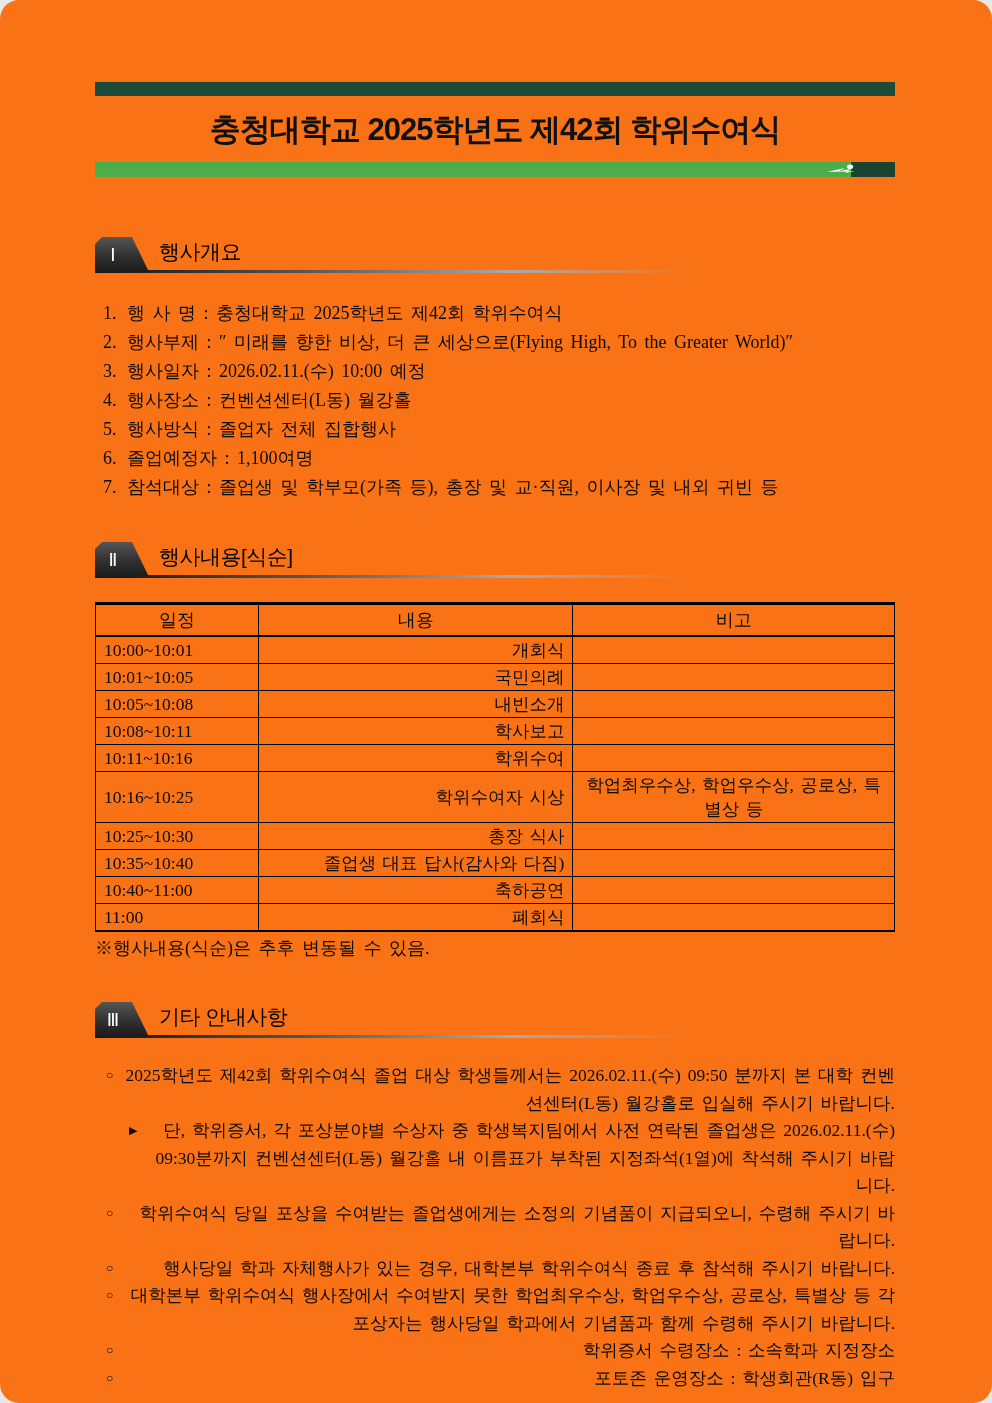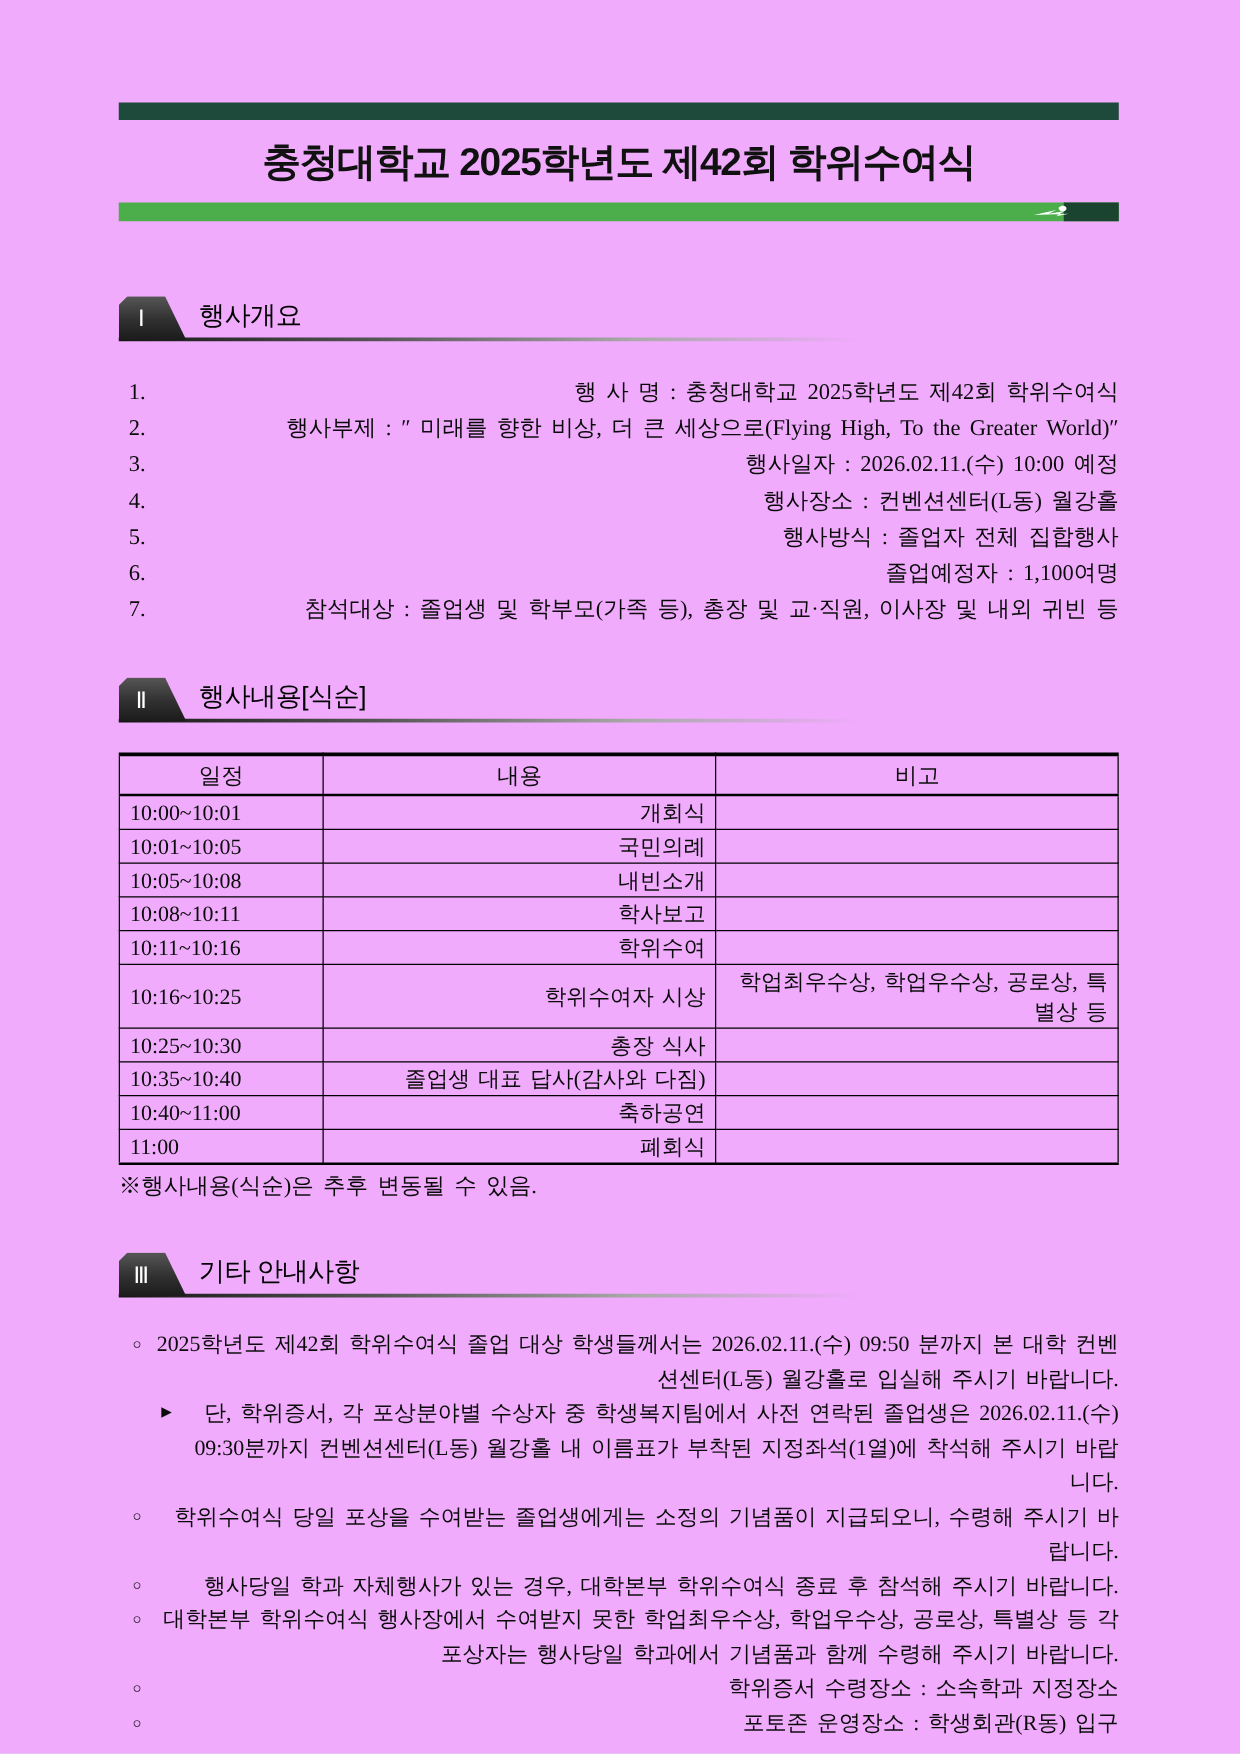--- a/index.html
+++ b/index.html
@@ -1,20 +1,20 @@
 <!DOCTYPE html>
 <html><head>
 <meta charset="utf-8">
 <style>
   * { margin:0; padding:0; box-sizing:border-box; }
   html,body { background:#e8e8e8; }
   .page {
-    width:992px; height:1403px; background:#f0abfc; margin:0 auto;
+    width:992px; height:1403px; background:#f97316; margin:0 auto;
     font-family:"Liberation Serif","DejaVu Serif",serif; color:#0a0a0a;
-    overflow:hidden; position:relative;
+    overflow:hidden; position:relative;border-radius:19px;
   }
   .content { width:800px; margin-left:95px; }
 
   
   .header { padding-top:82px; }
   .bar-top { height:14px; background:#1d4a3a; }
   .doc-title {
     text-align:center; font-family:"Liberation Sans","DejaVu Sans",sans-serif;
     font-weight:800; font-size:31px; letter-spacing:-1px; color:#111;
     margin:13px 0 11px;
@@ -44,39 +44,39 @@
     position:absolute; left:64px; top:5px;
     font-family:"Liberation Sans","DejaVu Sans",sans-serif;
     font-weight:400; font-size:21px; letter-spacing:-0.5px; color:#000;
   }
 
   
   .section-overview { margin-top:56px; }
   .items { list-style:none; margin-top:26px; font-size:18px; }
   .items li { display:flex; line-height:29px; }
   .items .num { flex:0 0 32px; padding-left:8px; }
-  .items .txt { flex:1; word-spacing:3px;text-align:right; }
+  .items .txt { flex:1; word-spacing:3px; }
 
   
   .section-schedule { margin-top:36px; }
   table.schedule {
     width:800px; border-collapse:collapse; margin-top:24px;
     border-top:3px solid #000; border-bottom:2px solid #000;
     font-size:17.5px;
   }
   table.schedule th, table.schedule td { border:1px solid #000; }
   table.schedule thead tr { border-bottom:2px solid #000; }
   table.schedule th {
     font-weight:normal; text-align:center; padding:3px 0; font-size:18px;
     border-top:none;
   }
   table.schedule td { padding:1px 8px; line-height:24px; }
   table.schedule td.c0 { width:163px; }
   table.schedule td.c1 { width:315px; text-align:right; word-spacing:2px; }
-  table.schedule td.c2 { width:322px; text-align:right; word-spacing:2px; }
+  table.schedule td.c2 { width:322px; text-align:center; word-spacing:2px; }
   table.schedule th, table.schedule td { border-left:none; }
   table.schedule th:first-child, table.schedule td:first-child { border-left:1px solid #000; }
   .table-note { margin-top:4px; font-size:18px; word-spacing:3px; }
 
   
   .section-notices { margin-top:38px; }
   .bullets { list-style:none; margin-top:24px; font-size:17.5px; }
   .bullets li { display:flex; line-height:27.5px; }
   .bullets .marker { flex:0 0 30px; padding-left:11px; }
   .bullets .btxt { flex:1; word-spacing:2.5px;text-align:right; }

